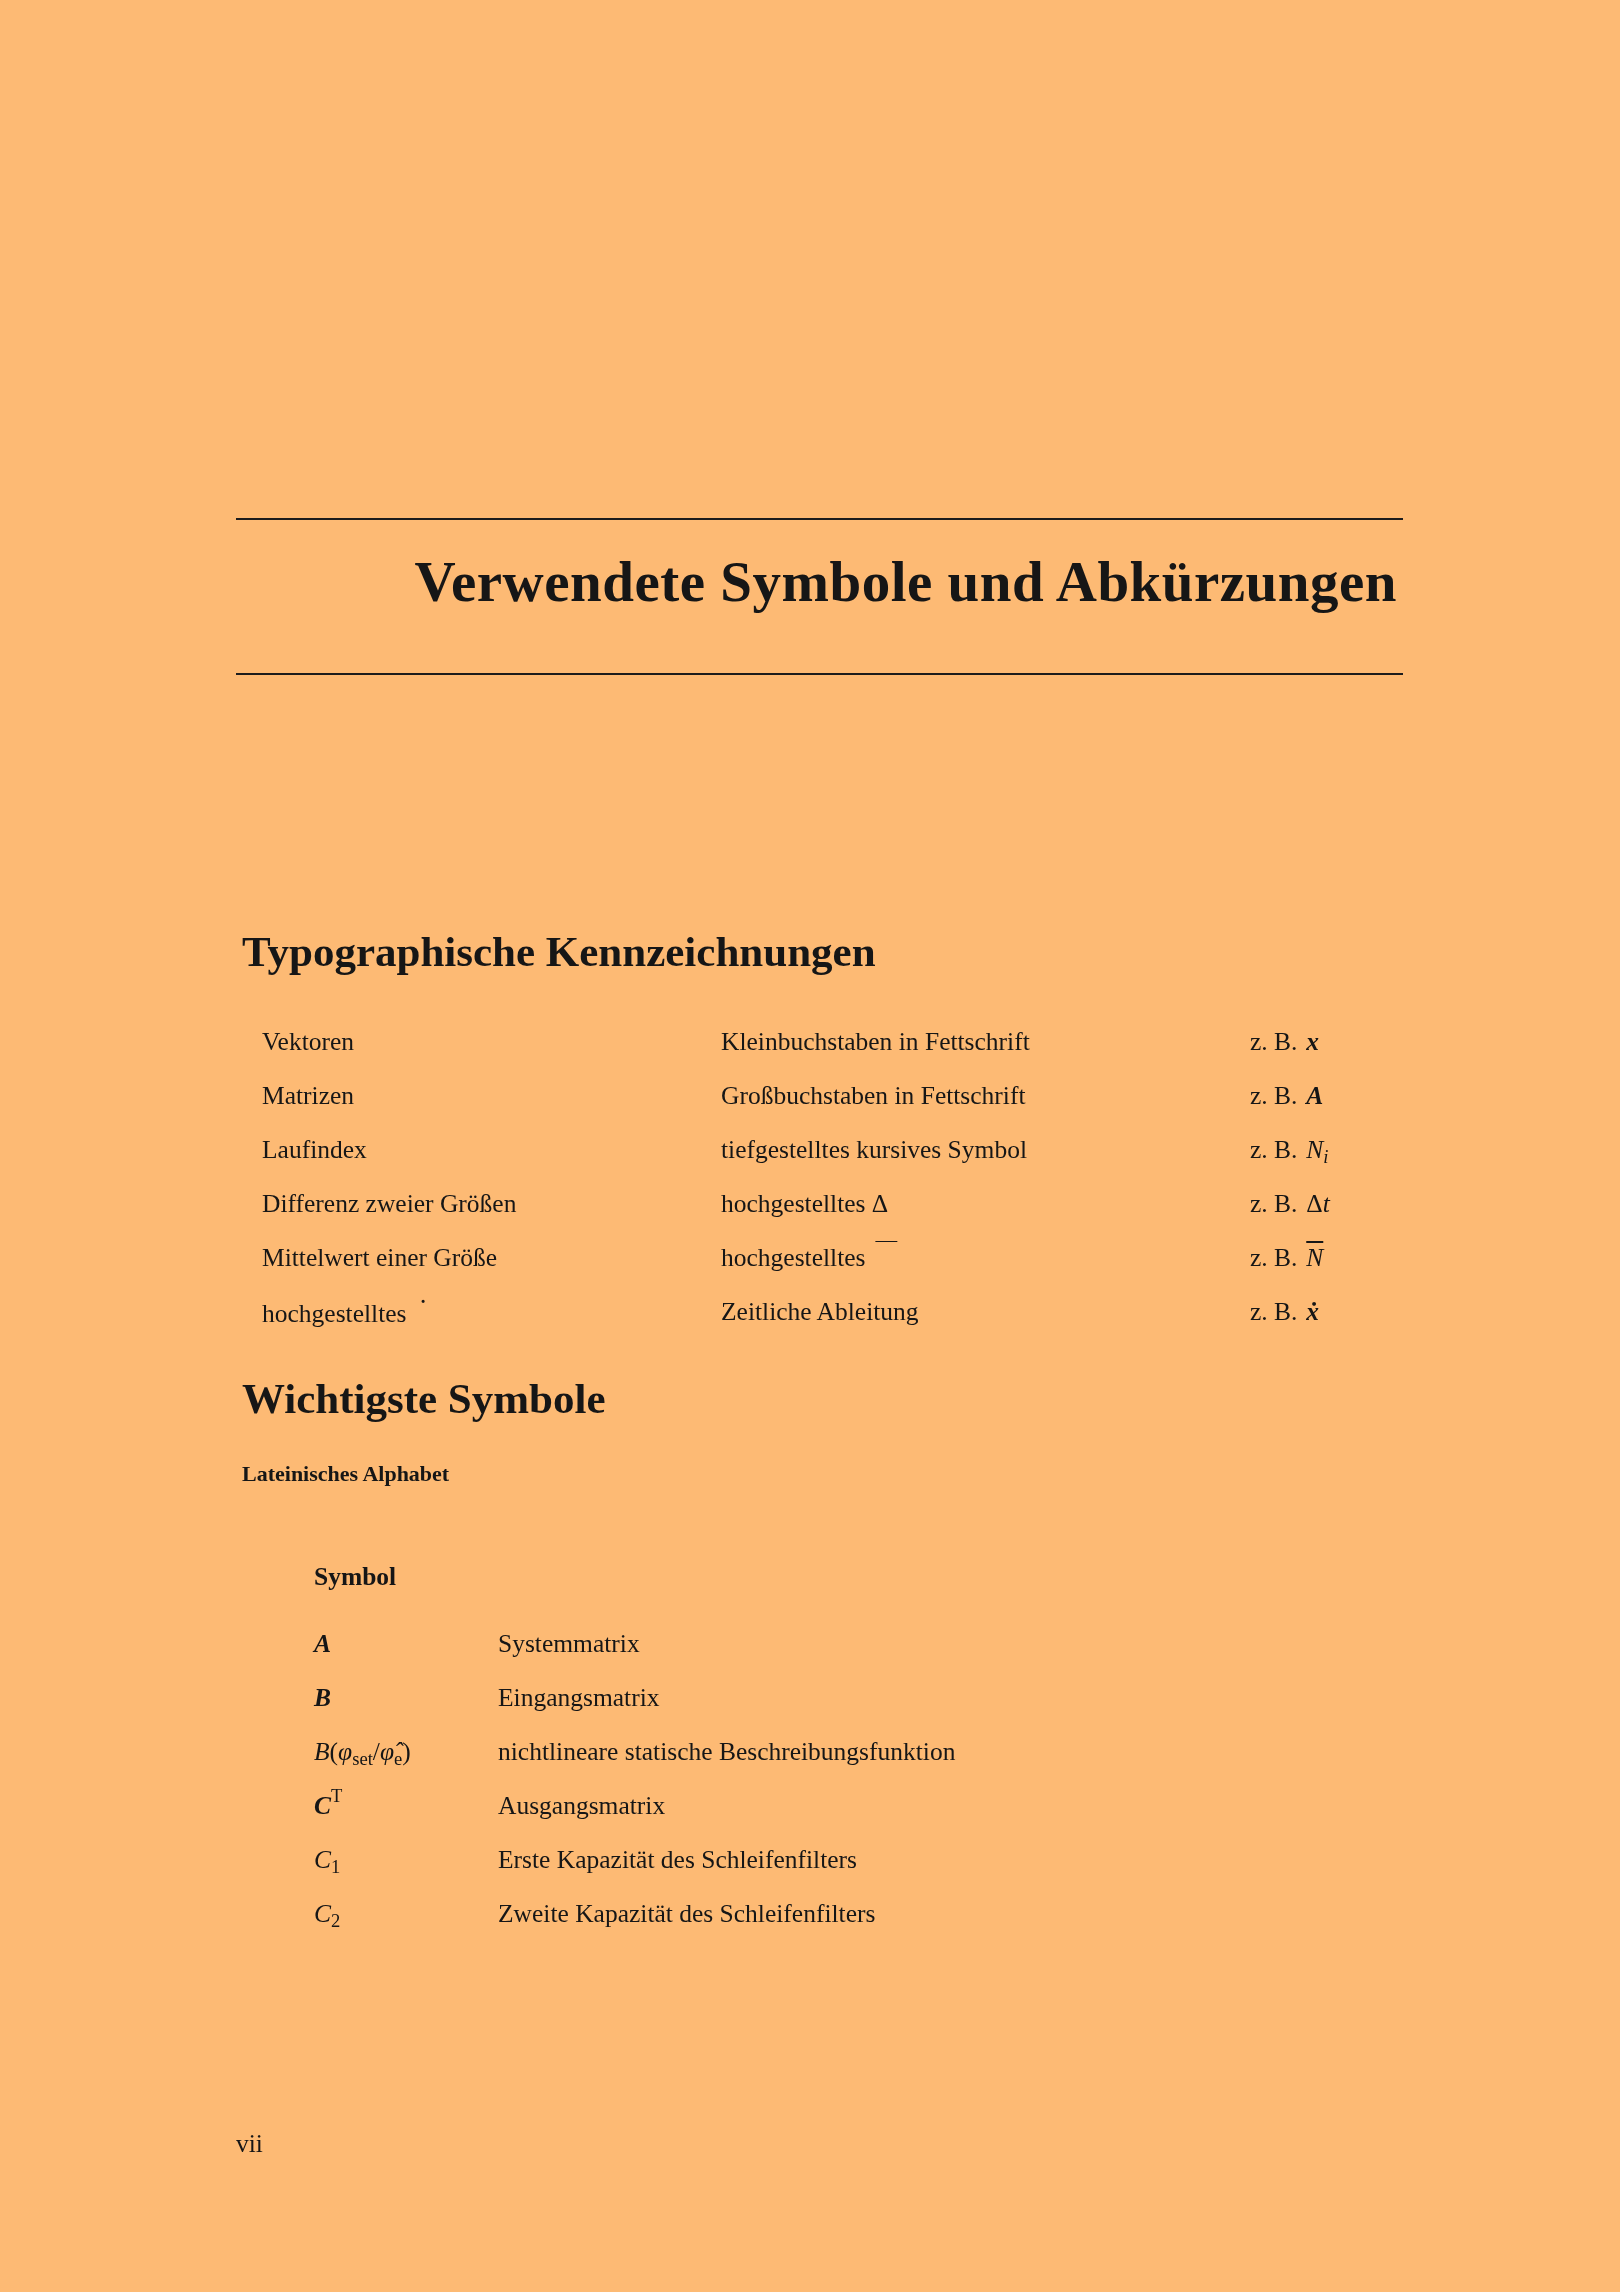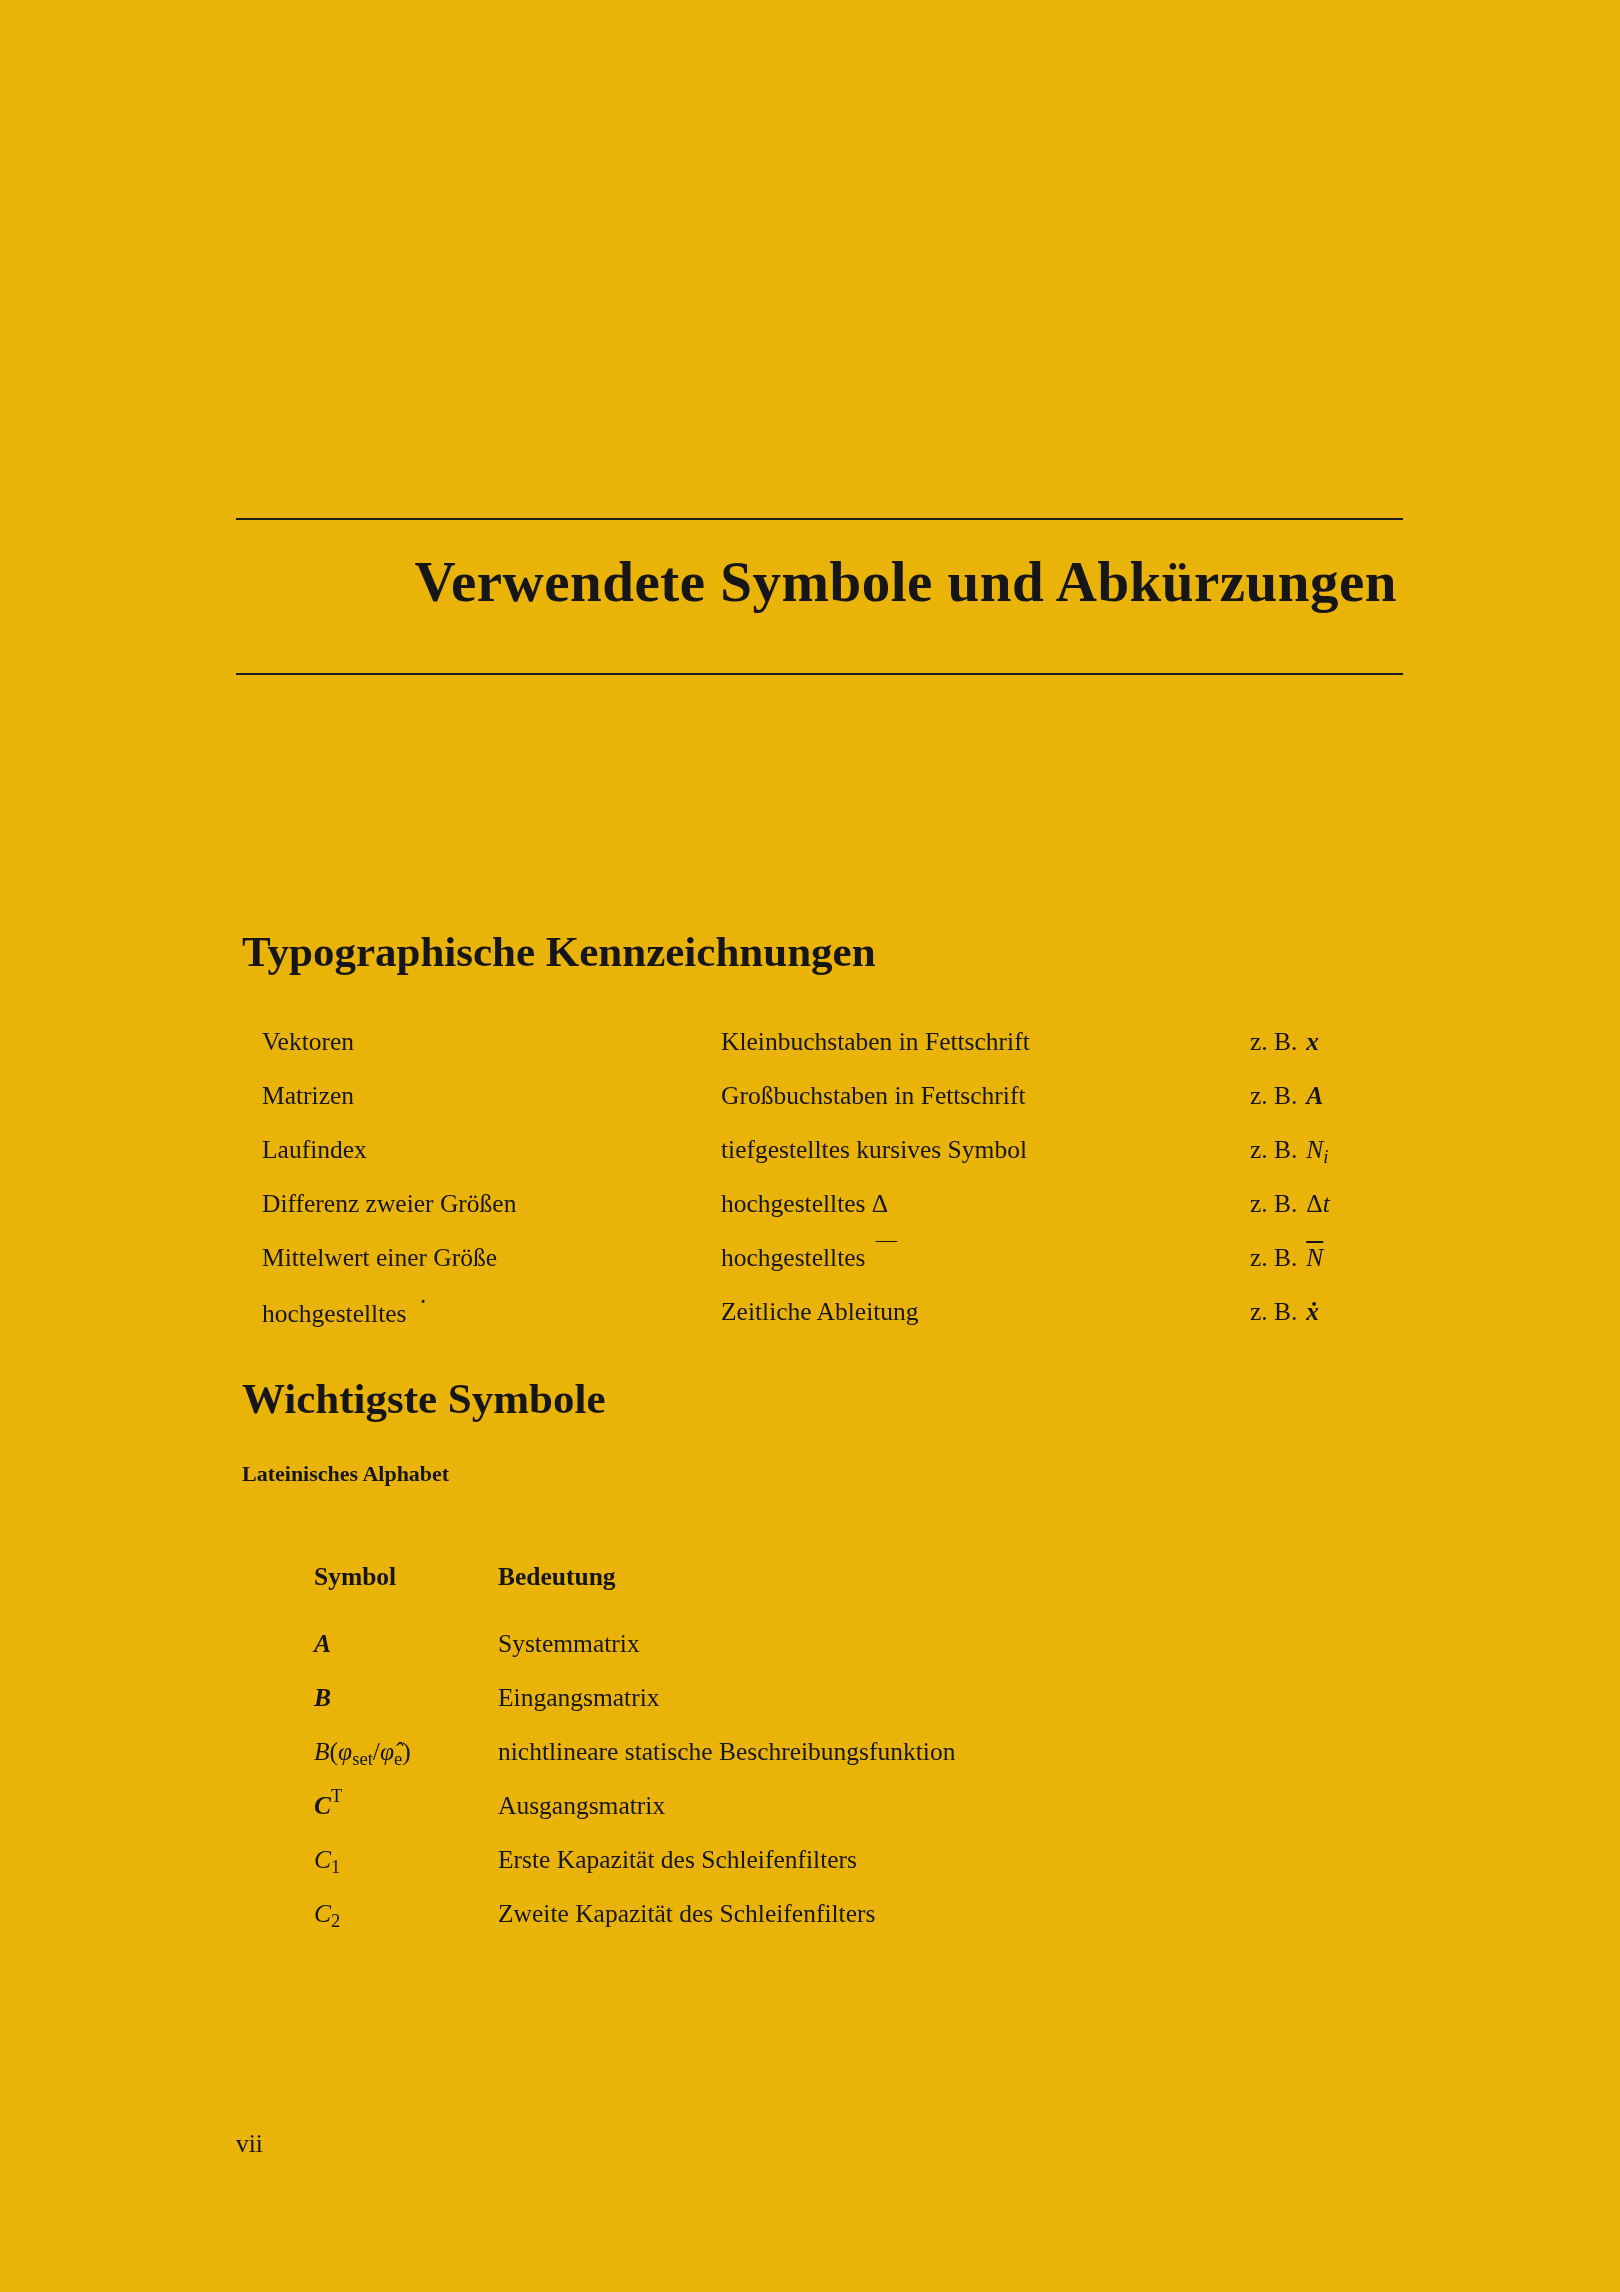--- a/index.html
+++ b/index.html
@@ -1,20 +1,20 @@
 <!DOCTYPE html>
 <html><head>
 <meta charset="utf-8">
 <style>
   html, body { margin: 0; padding: 0; background: #ffffff; }
   .page {
     position: relative;
     width: 1620px;
     height: 2293px;
-    background: #eab308;
+    background: #fdba74;
     font-family: "Liberation Serif", serif;
     color: #161616;
     overflow: hidden;
   }
   .rule {
     position: absolute;
     left: 236px;
     width: 1167px;
     height: 2px;
     background: #1c1c1c;
@@ -144,21 +144,20 @@
 
   </div>
 
   <div class="heading-lg h-wichtig">Wichtigste Symbole</div>
   <div class="heading-md">Lateinisches Alphabet</div>
 
   <div class="sym-table">
 
     <div class="s-row s-head">
       <span class="cell">Symbol</span>
-      <span class="cell">Bedeutung</span>
     </div>
 
     <div class="s-row">
       <span class="cell"><span class="m bi">A</span></span>
       <span class="cell">Systemmatrix</span>
     </div>
 
     <div class="s-row">
       <span class="cell"><span class="m bi">B</span></span>
       <span class="cell">Eingangsmatrix</span>

